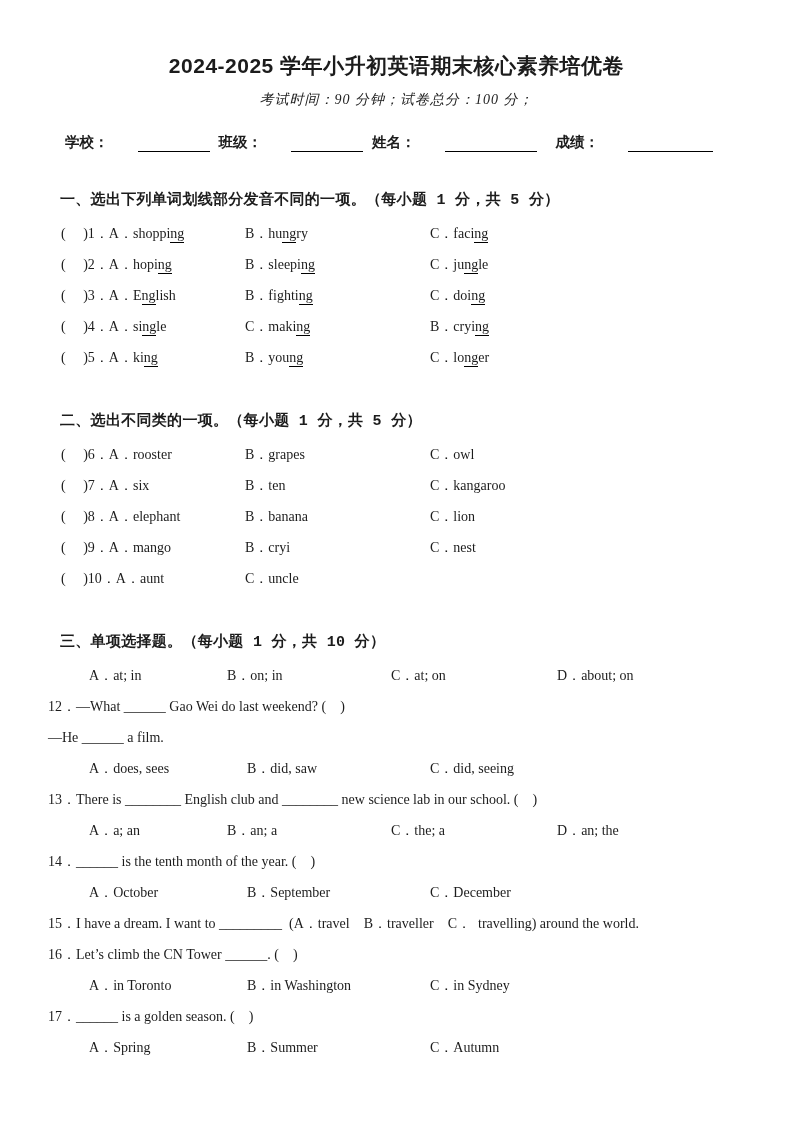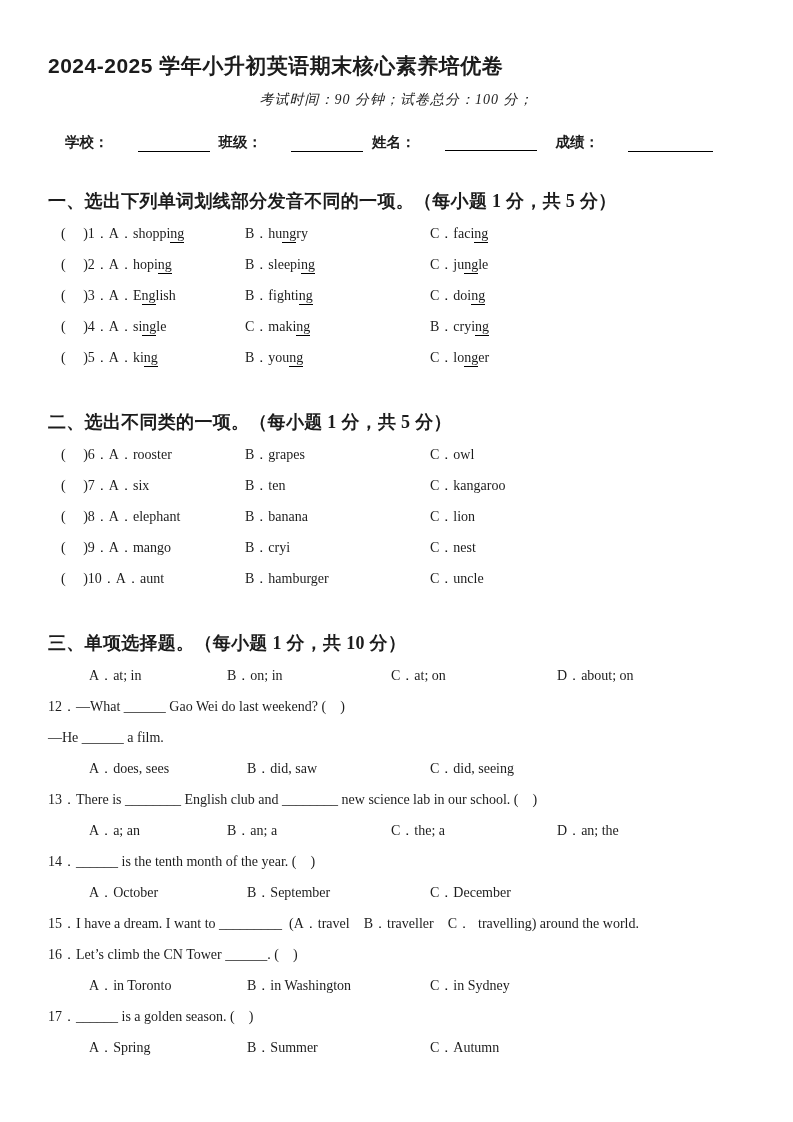--- a/index.html
+++ b/index.html
@@ -4,45 +4,45 @@
 <style>
   html { background:#fff; }
   * { margin:0; padding:0; box-sizing:border-box; }
   body {
     width:793px; height:1122px; margin:0 auto; background:#fff;
     font-family:"Liberation Serif", serif; color:#1c1c1c; overflow:hidden;
   }
   .page { padding:53px 48px 0 48px; }
 
   .title {
-    font-family:"Liberation Sans", sans-serif;
+    text-align:center; font-family:"Liberation Sans", sans-serif;
     font-weight:700; font-size:21px; line-height:26px; letter-spacing:0.5px;
   }
   .subtitle {
     text-align:center; margin-top:12px; font-size:14px; font-style:italic;
     color:#222; letter-spacing:1px;
   }
 
   .fields {
     display:flex; margin-top:24px; padding-left:17px; align-items:flex-end;
     font-family:"Liberation Sans", sans-serif; font-weight:700; font-size:14.5px;
   }
   .field { display:flex; align-items:flex-end;gap:25px; }
   .field .line { display:inline-block; border-bottom:1.5px solid #000; height:17px; margin-left:4px; }
   .field:nth-child(1) .line { width:72px; }
   .field:nth-child(2) .line { width:72px; }
   .field:nth-child(3) .line { width:92px; }
   .field:nth-child(4) .line { width:85px; }
   .field:nth-child(1), .field:nth-child(2) { margin-right:9px; }
-  .field:nth-child(3) { margin-right:19px;align-items:center; }
+  .field:nth-child(3) { margin-right:19px; }
 
   .section { margin-top:39px; }
   .sec-heading {
-    font-family:Liberation Serif, serif; font-weight:700;
-    font-size:18px; line-height:20px; margin-bottom:7px; letter-spacing:0.3px;
+    font-family:Liberation Mono, monospace; font-weight:700;
+    font-size:15px; line-height:20px; margin-bottom:7px; letter-spacing:0.3px;margin-left:12px;
   }
 
   .qrow { display:grid; line-height:31px; font-size:14px;margin-left:13px; }
   .grid3 { grid-template-columns:184px 185px 1fr; }
   .cols3 { grid-template-columns:158px 183px 1fr; padding-left:28px; }
   .cols4 { grid-template-columns:112px 138px 140px 1fr; padding-left:28px;gap:26px; }
 
   .qline { line-height:31px; font-size:14px; white-space:pre-wrap; }
   .prefix { white-space:pre; }
   .opt-cell { white-space:pre; }
@@ -120,21 +120,20 @@
           <div class="opt-cell"><span class="letter">B．</span><span class="word">banana</span></div>
           <div class="opt-cell"><span class="letter">C．</span><span class="word">lion</span></div>
         </div>
         <div class="qrow grid3">
           <div class="opt-cell"><span class="prefix">(　 )9．</span><span class="letter">A．</span><span class="word">mango</span></div>
           <div class="opt-cell"><span class="letter">B．</span><span class="word">cryi</span></div>
           <div class="opt-cell"><span class="letter">C．</span><span class="word">nest</span></div>
         </div>
         <div class="qrow grid3">
           <div class="opt-cell"><span class="prefix">(　 )10．</span><span class="letter">A．</span><span class="word">aunt</span></div>
-          <div class="opt-cell"><span class="letter">B．</span><span class="word">hamburger</span></div>
           <div class="opt-cell"><span class="letter">C．</span><span class="word">uncle</span></div>
         </div>
       </section>
       <section class="section">
         <h2 class="sec-heading">三、单项选择题。（每小题 1 分，共 10 分）</h2>
         <div class="qrow cols4">
           <div class="opt-cell"><span class="letter">A．</span><span class="word">at; in</span></div>
           <div class="opt-cell"><span class="letter">B．</span><span class="word">on; in</span></div>
           <div class="opt-cell"><span class="letter">C．</span><span class="word">at; on</span></div>
           <div class="opt-cell"><span class="letter">D．</span><span class="word">about; on</span></div>

